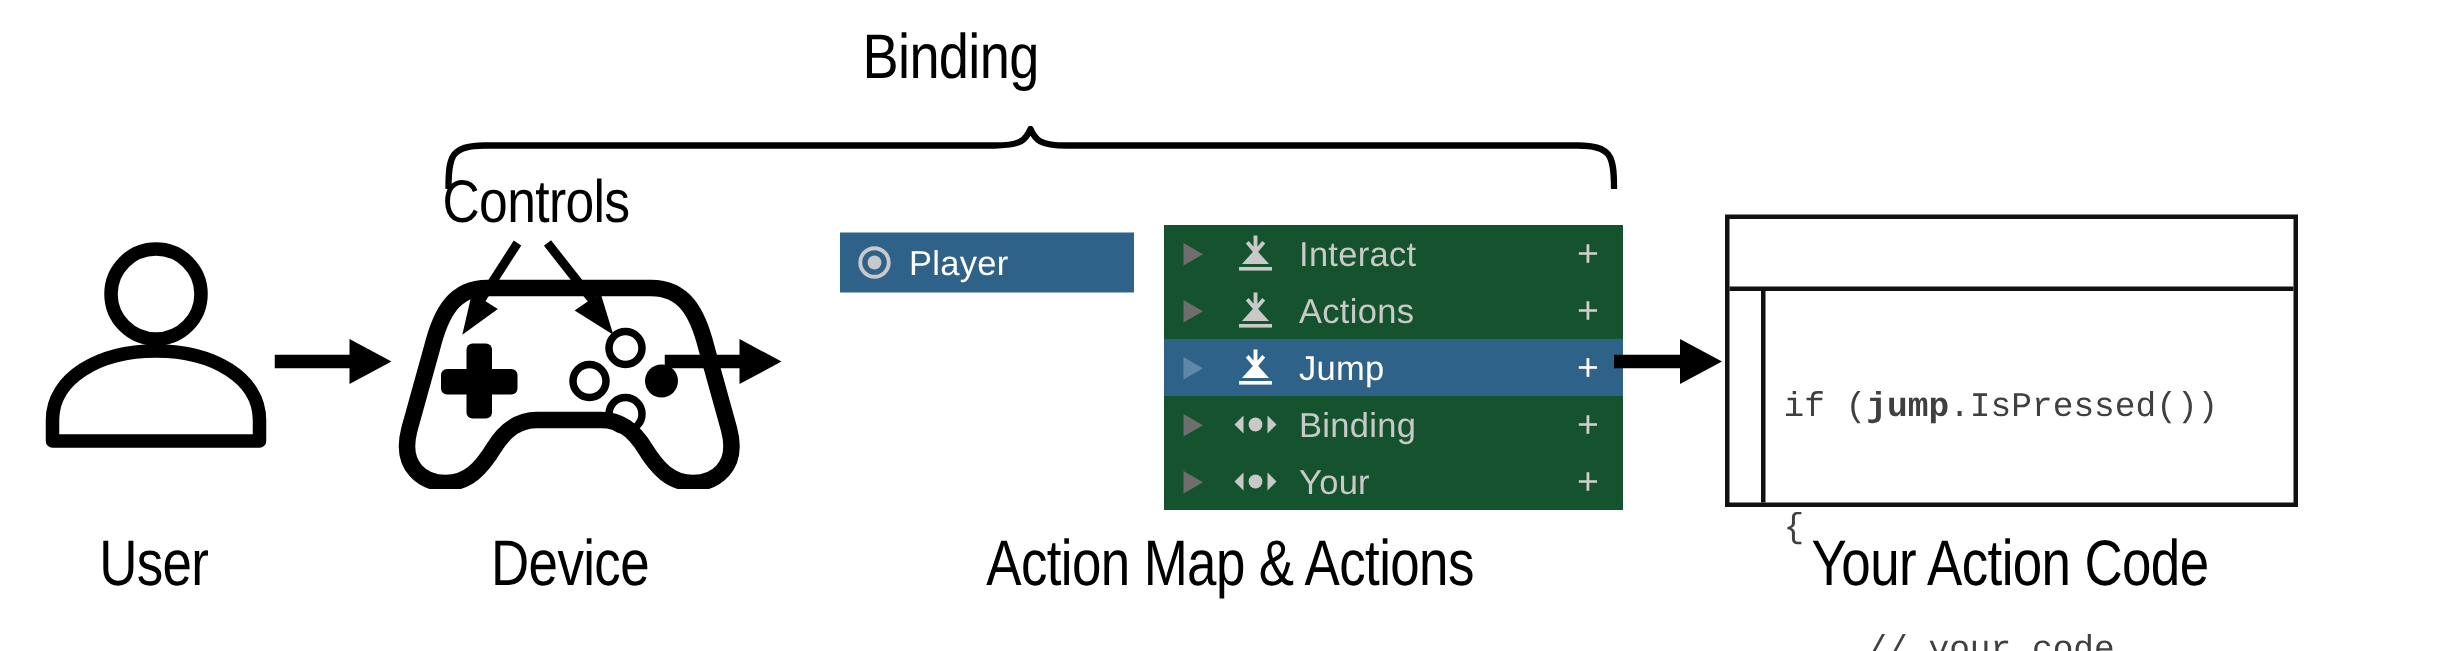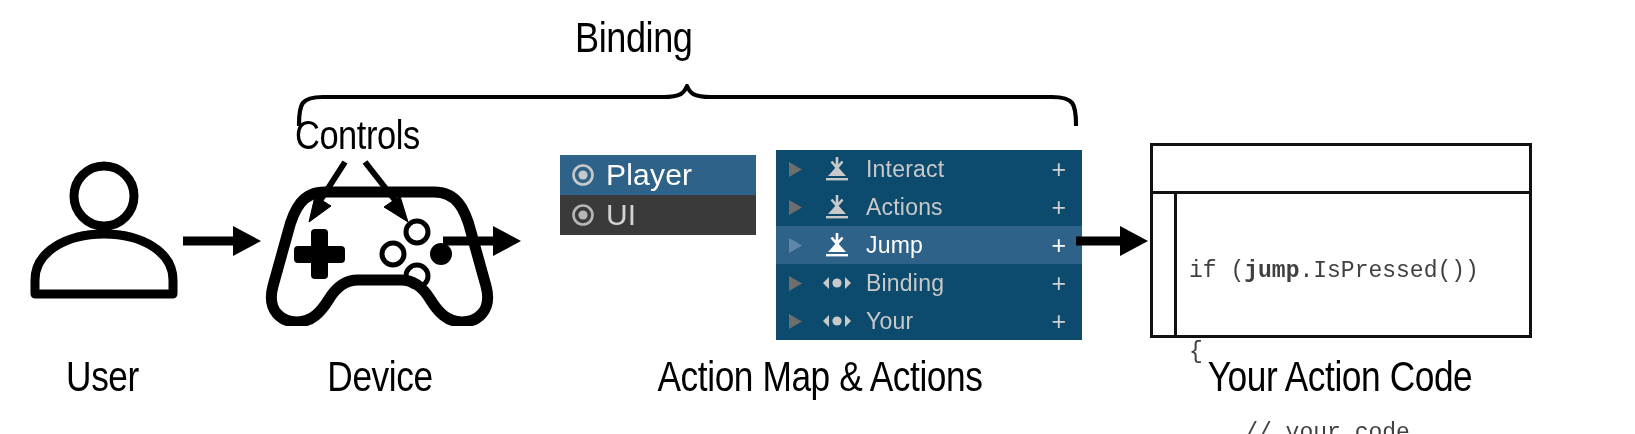--- a/index.html
+++ b/index.html
@@ -45,33 +45,33 @@
   }
   .amap-row{
     display:flex;
     align-items:center;
     height:40px;
     padding-left:12px;
     box-sizing:border-box;
   }
   .amap-row.sel{background:#2f6289;}
   .amap-row .rowlabel{
-    font-size:30px;
+    font-size:23px;
     color:#d2d2d2;
     margin-left:12px;
     letter-spacing:0.2px;
   }
   .amap-row.sel .rowlabel{color:#ffffff;}
 
   
   .acts{
     position:absolute;
     left:776px; top:150px;
     width:306px;
-    background:#0c4a6e;
+    background:#14532d;
   }
   .act-row{
     display:flex;
     align-items:center;
     height:38px;
     box-sizing:border-box;
     position:relative;
   }
   .act-row.sel{background:#2f6289;}
   .act-tri{margin-left:8px;width:22px;display:flex;align-items:center;justify-content:center;}
@@ -198,29 +198,20 @@
 
   <div class="amap">
     <div class="amap-row sel">
       <span class="mapicon">
         <svg width="22" height="22" viewBox="0 0 22 22">
           <circle cx="11" cy="11" r="9.5" fill="none" stroke="#c9c9c9" stroke-width="2.6"></circle>
           <circle cx="11" cy="11" r="4.6" fill="#c9c9c9"></circle>
         </svg>
       </span>
       <span class="rowlabel">Player</span>
-    </div>
-    <div class="amap-row">
-      <span class="mapicon">
-        <svg width="22" height="22" viewBox="0 0 22 22">
-          <circle cx="11" cy="11" r="9.5" fill="none" stroke="#b6b6b6" stroke-width="2.6"></circle>
-          <circle cx="11" cy="11" r="4.6" fill="#b6b6b6"></circle>
-        </svg>
-      </span>
-      <span class="rowlabel">UI</span>
     </div>
   </div>
 
   <div class="acts">
 
     <div class="act-row">
       <span class="act-tri">
         <svg width="15" height="17" viewBox="0 0 15 17">
             <path d="M1 1 L14 8.5 L1 16 Z" fill="#6e6e6e"></path>
           </svg>

